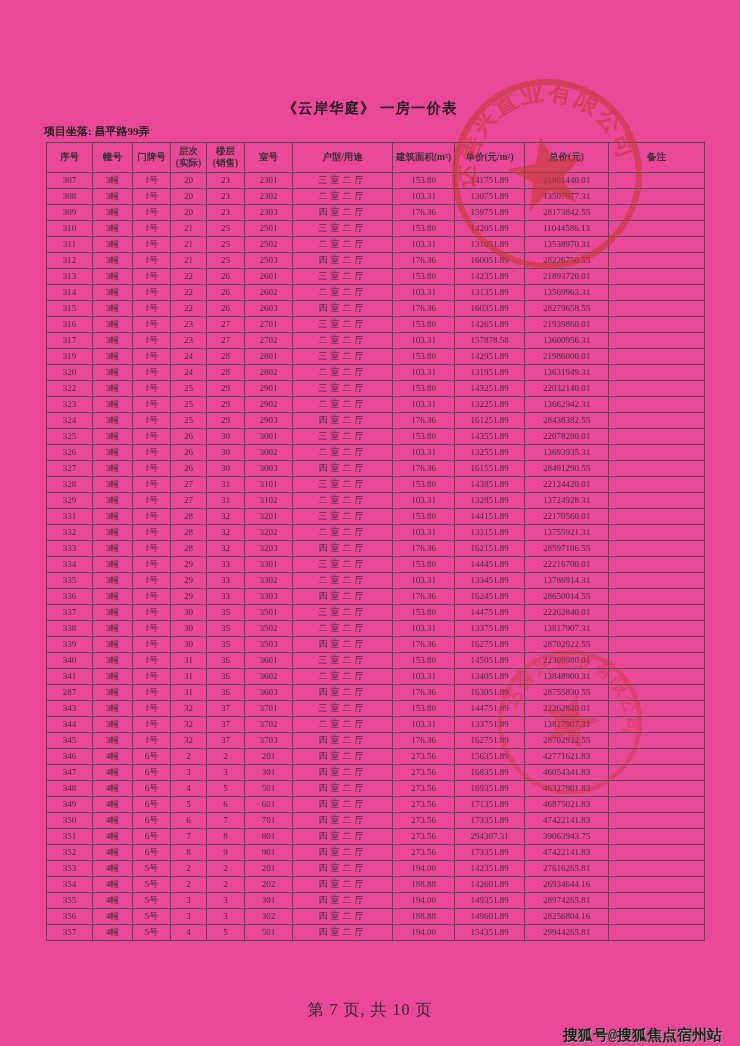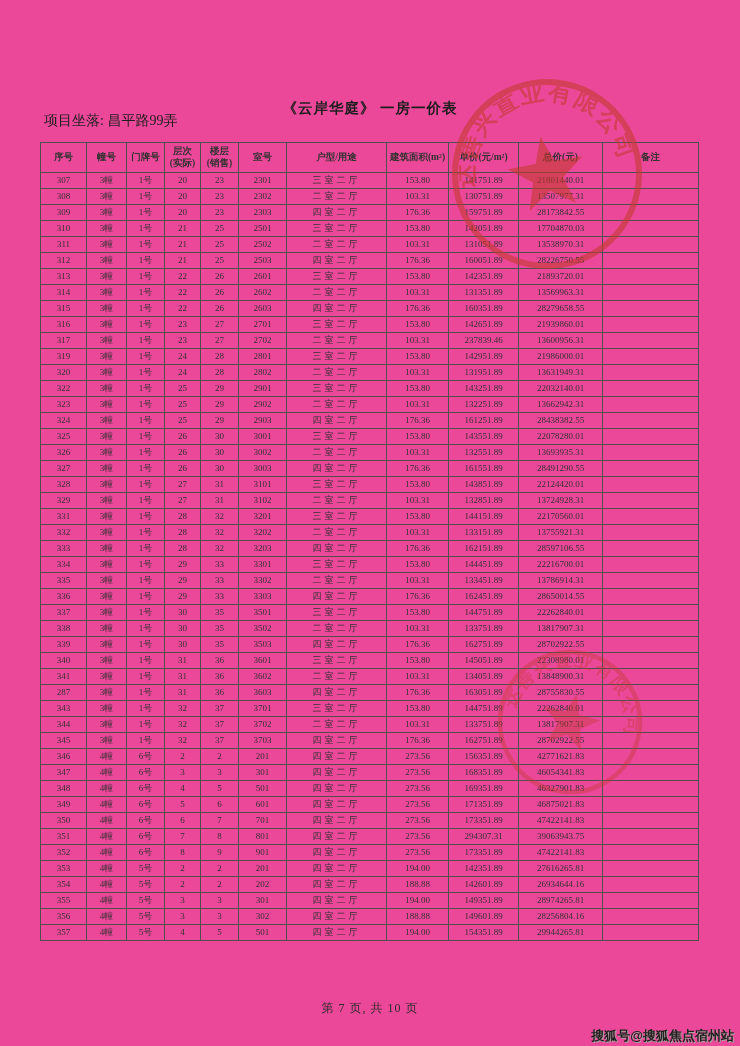--- a/index.html
+++ b/index.html
@@ -2,35 +2,35 @@
 <html><head>
 <meta charset="utf-8">
 <style>
   * { margin:0; padding:0; box-sizing:border-box; }
   html,body { width:740px; background:#ffffff; }
   body { font-family:"Liberation Serif","DejaVu Serif",serif; }
   .page { position:relative; width:740px; height:1046px; background:#ec4899; overflow:hidden; }
 
   .title { position:absolute; top:99px; left:0; width:100%; text-align:center;
            font-size:14.5px; font-weight:bold; color:#1e1e1e; letter-spacing:1px; }
-  .location { position:absolute; top:112px; left:44px; font-size:14px; font-weight:normal; color:#1e1e1e; }
-
-  table.price { position:absolute; top:142px; left:40px; width:658px;
+  .location { position:absolute; top:124px; left:44px; font-size:11px; font-weight:bold; color:#1e1e1e; }
+
+  table.price { position:absolute; top:142px; left:46px; width:658px;
                 border-collapse:collapse; table-layout:fixed;padding-left:29px; }
   .price th, .price td { border:1px solid #4f4f4f; color:#323232; text-align:center;
                 vertical-align:middle; padding:0; overflow:hidden; }
   .price th { font-weight:bold; white-space:pre-line; height:30px; line-height:11.5px; font-size:9.5px; }
   .price td { height:15px; line-height:15px; font-size:9px; white-space:nowrap; }
   .price td:nth-child(7) { letter-spacing:3px; }
 
   .footer { position:absolute; top:1000px; left:0; width:100%; text-align:center;
-            font-size:12px; color:#2c2c2c; letter-spacing:1px; }
-  .sohu { position:absolute; right:6px; bottom:1px; font-size:13px; font-weight:bold;
+            font-size:16px; color:#2c2c2c; letter-spacing:1px; }
+  .sohu { position:absolute; right:18px; bottom:1px; font-size:15px; font-weight:bold;
           color:#1f1f1f; text-shadow:1px 1px 0 #a9a49e;
-          font-family:Liberation Sans, sans-serif; }
+          font-family:Liberation Mono, monospace; }
 
   .stamp { position:absolute; pointer-events:none; }
   .stamp-top { left:447px; top:74px; width:200px; height:200px; opacity:.58; transform:rotate(-10deg); }
   .stamp-mid { left:494px; top:646px; width:152px; height:152px; opacity:.38; transform:rotate(14deg); }
 </style>
 </head>
 <body>
 
 <div class="page">
 
@@ -111,21 +111,21 @@
         <tr>
           <td>310</td>
           <td>3幢</td>
           <td>1号</td>
           <td>21</td>
           <td>25</td>
           <td>2501</td>
           <td>三室二厅</td>
           <td>153.80</td>
           <td>142051.89</td>
-          <td>17704870.03</td>
+          <td>11044586.13</td>
           <td></td>
         </tr>
         <tr>
           <td>311</td>
           <td>3幢</td>
           <td>1号</td>
           <td>21</td>
           <td>25</td>
           <td>2502</td>
           <td>二室二厅</td>
@@ -201,21 +201,21 @@
         </tr>
         <tr>
           <td>317</td>
           <td>3幢</td>
           <td>1号</td>
           <td>23</td>
           <td>27</td>
           <td>2702</td>
           <td>二室二厅</td>
           <td>103.31</td>
-          <td>237839.46</td>
+          <td>157878.58</td>
           <td>13600956.31</td>
           <td></td>
         </tr>
         <tr>
           <td>319</td>
           <td>3幢</td>
           <td>1号</td>
           <td>24</td>
           <td>28</td>
           <td>2801</td>

